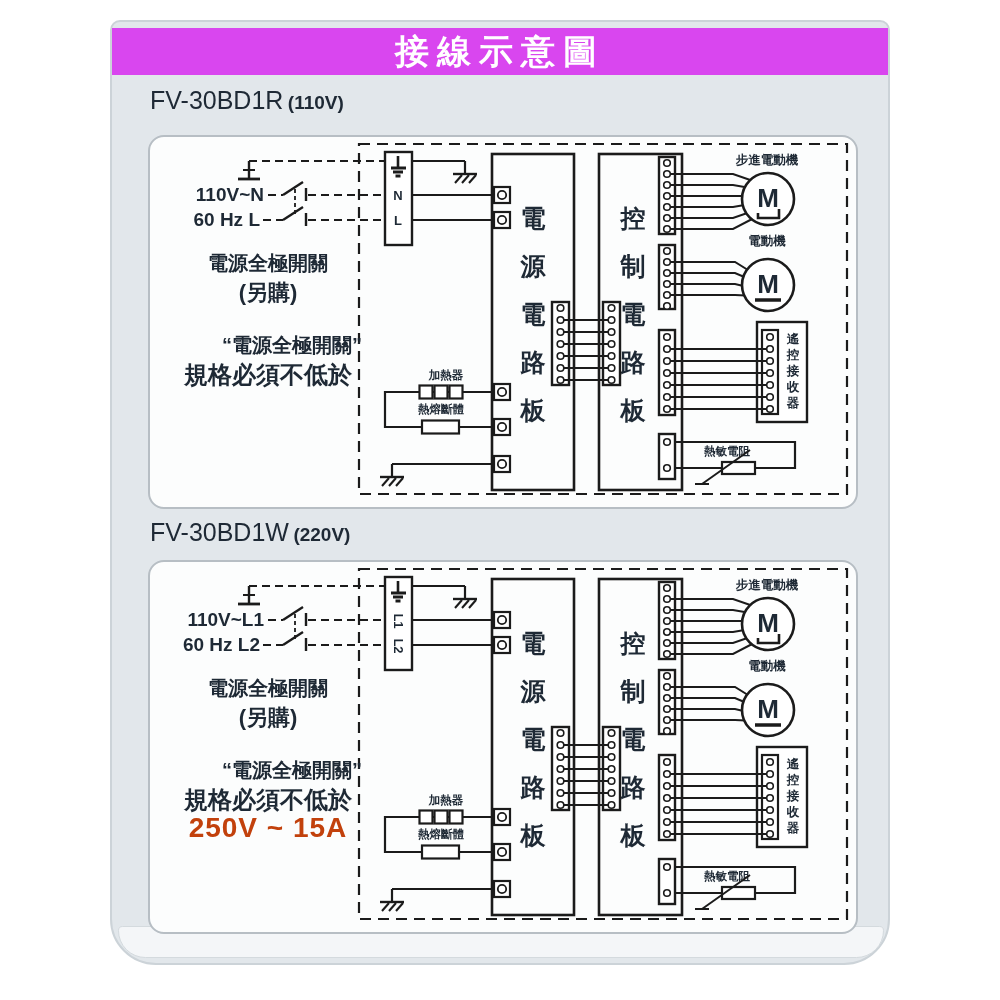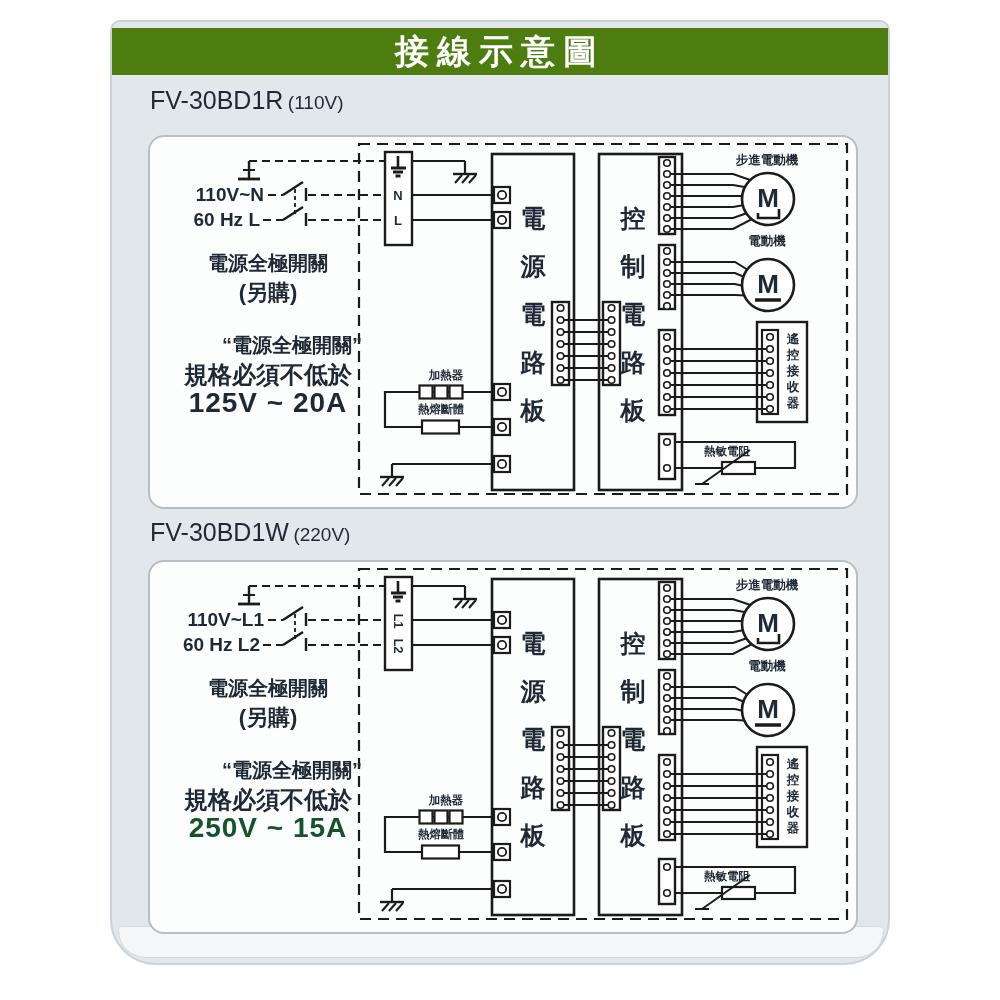--- a/index.html
+++ b/index.html
@@ -8,39 +8,39 @@
   .card{position:absolute;left:110px;top:20px;width:780px;height:945px;
         background:#e2e7eb;border:2px solid #ccd3d8;box-sizing:border-box;
         border-radius:10px 10px 46px 46px;}
   .card-bottom-band{position:absolute;left:118px;top:926px;width:764px;height:30px;
         background:#f4f6f8;border:1px solid #d4dade;border-radius:6px 6px 36px 36px;}
   .header-bar{position:absolute;left:112px;top:28px;width:776px;height:47px;
         display:flex;align-items:center;justify-content:center;}
   .header-bar .t{font-size:34px;font-weight:bold;letter-spacing:8px;}
   .panel-title{position:absolute;white-space:nowrap;}
   .panel-title .model{font-size:25px;font-weight:normal;}
-  .panel-title .volt{font-size:19px;font-weight:normal;}
+  .panel-title .volt{font-size:19px;font-weight:bold;}
   .panel-box{position:absolute;left:148px;width:710px;height:374px;background:#fcfdfd;
         border:2px solid #b7bec4;border-radius:16px;box-sizing:border-box;}
   .panel-box svg{position:absolute;left:0;top:0;}
   .ovl{position:absolute;left:12px;width:212px;text-align:center;line-height:1.25;}
   .lbl-switch{top:114px;font-size:20px;font-weight:bold;}
   .lbl-note{top:142px;font-size:22px;font-weight:bold;}
   .lbl-quote{top:196px;font-size:20px;font-weight:bold;padding-left:24px;}
   .lbl-spec{top:223px;font-size:24px;font-weight:bold;}
   .lbl-rating{top:248px;font-size:28px;font-weight:bold;letter-spacing:1px;}
 </style>
 </head>
 <body>
 
 <div class="stage">
   <div class="card"></div>
   <div class="card-bottom-band"></div>
 
-  <div class="header-bar" style="background: #4d7c0f;">
+  <div class="header-bar" style="background: #d946ef;">
     <span class="t" style="color: rgb(255, 255, 255);">接線示意圖</span>
   </div>
 
   <div class="panel-title" style="left: 150px; top: 86px; color: rgb(30, 41, 53);">
     <span class="model">FV-30BD1R</span>
     <span class="volt"> <span>(110V)</span></span>
   </div>
   <div class="panel-box" style="top:135px;" id="panelbox-0">
       <svg xmlns="http://www.w3.org/2000/svg" width="710" height="373" viewBox="0 0 710 373">
         <g>
@@ -226,21 +226,20 @@
           <text x="577" y="318" font-family="Liberation Sans,sans-serif" font-size="11.5" font-weight="bold" fill="#1e2935" text-anchor="middle">熱敏電阻</text>
           <rect x="572" y="325" width="33" height="12" fill="#fff" stroke="#1b1b1b" stroke-width="2.2"></rect>
           <line x1="545" y1="347" x2="559" y2="347" stroke="#1b1b1b" stroke-width="2" stroke-linecap="butt"></line>
           <line x1="552" y1="347" x2="600" y2="313" stroke="#1b1b1b" stroke-width="2" stroke-linecap="butt"></line>
         </g>
       </svg>
     <div class="ovl lbl-switch" style="color: rgb(30, 41, 53);">電源全極開關</div>
     <div class="ovl lbl-note" style="color: rgb(30, 41, 53);">(另購)</div>
     <div class="ovl lbl-quote" style="color: rgb(30, 41, 53);">“電源全極開關”</div>
     <div class="ovl lbl-spec" style="color: rgb(30, 41, 53);">規格必須不低於</div>
-    <div class="ovl lbl-rating" style="color: rgb(30, 41, 53);">125V ~ 20A</div>
   </div>
 
   <div class="panel-title" style="left: 150px; top: 518px; color: rgb(30, 41, 53);">
     <span class="model">FV-30BD1W</span>
     <span class="volt"> <span>(220V)</span></span>
   </div>
   <div class="panel-box" style="top:560px;" id="panelbox-1">
       <svg xmlns="http://www.w3.org/2000/svg" width="710" height="373" viewBox="0 0 710 373">
         <g>
           <rect x="209" y="7" width="488" height="350" fill="none" stroke="#1b1b1b" stroke-width="2.2" stroke-dasharray="11,7"></rect>
@@ -425,15 +424,15 @@
           <text x="577" y="318" font-family="Liberation Sans,sans-serif" font-size="11.5" font-weight="bold" fill="#1e2935" text-anchor="middle">熱敏電阻</text>
           <rect x="572" y="325" width="33" height="12" fill="#fff" stroke="#1b1b1b" stroke-width="2.2"></rect>
           <line x1="545" y1="347" x2="559" y2="347" stroke="#1b1b1b" stroke-width="2" stroke-linecap="butt"></line>
           <line x1="552" y1="347" x2="600" y2="313" stroke="#1b1b1b" stroke-width="2" stroke-linecap="butt"></line>
         </g>
       </svg>
     <div class="ovl lbl-switch" style="color: rgb(30, 41, 53);">電源全極開關</div>
     <div class="ovl lbl-note" style="color: rgb(30, 41, 53);">(另購)</div>
     <div class="ovl lbl-quote" style="color: rgb(30, 41, 53);">“電源全極開關”</div>
     <div class="ovl lbl-spec" style="color: rgb(30, 41, 53);">規格必須不低於</div>
-    <div class="ovl lbl-rating" style="color: #14532d;">250V ~ 15A</div>
+    <div class="ovl lbl-rating" style="color: #c2410c;">250V ~ 15A</div>
   </div>
 </div>
 
 </body></html>

